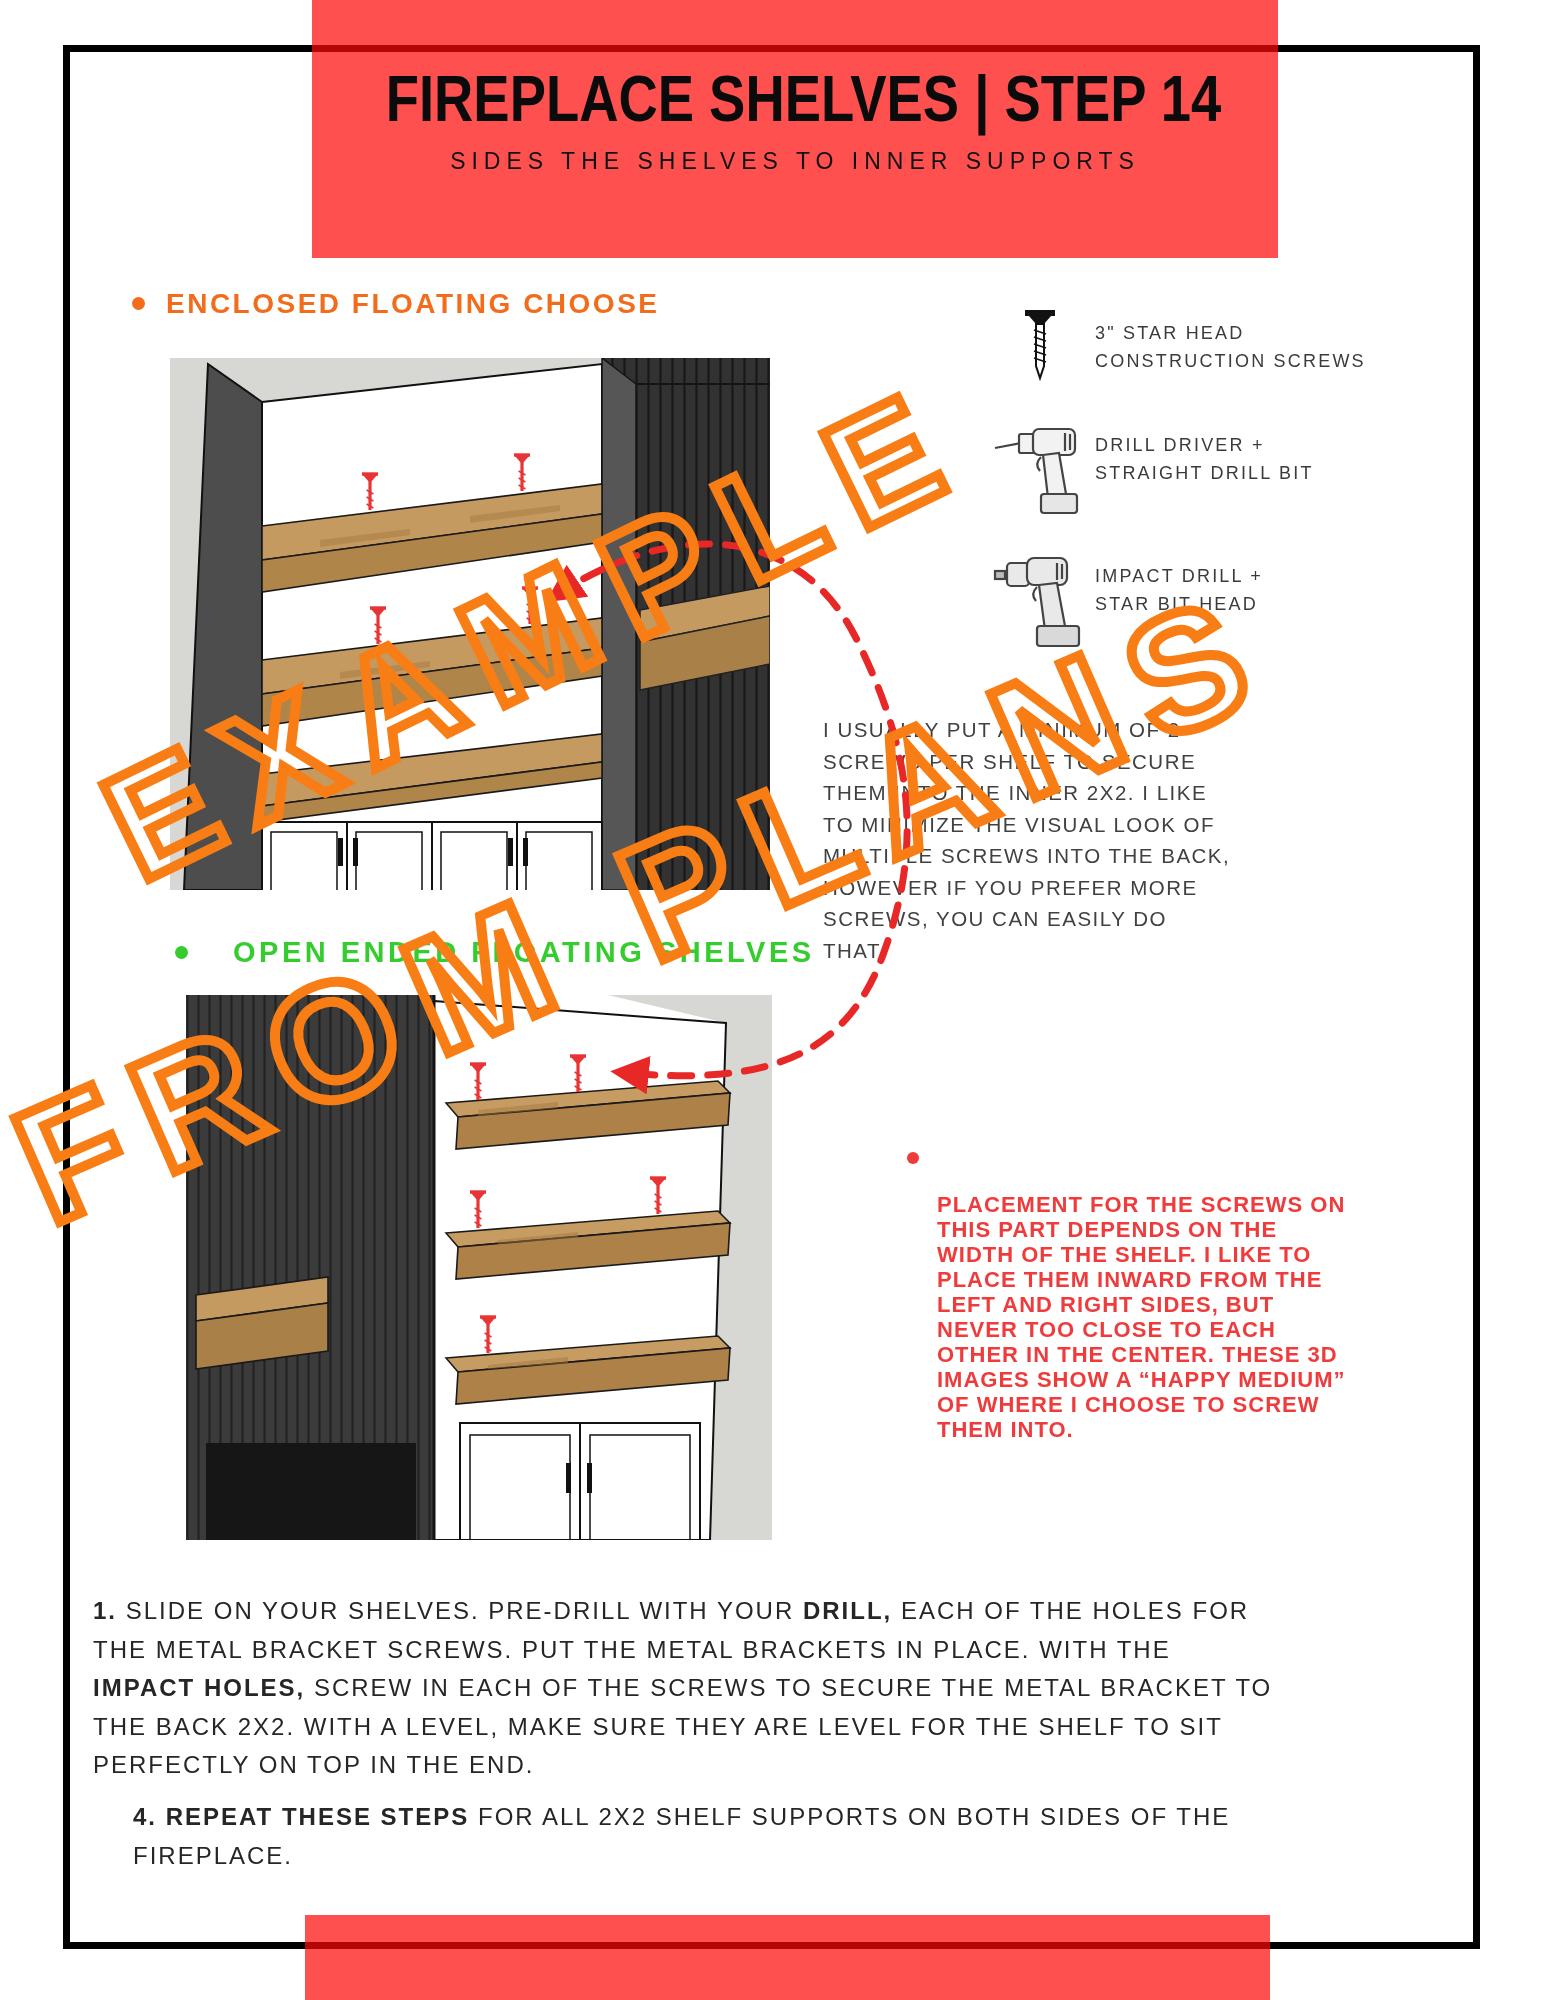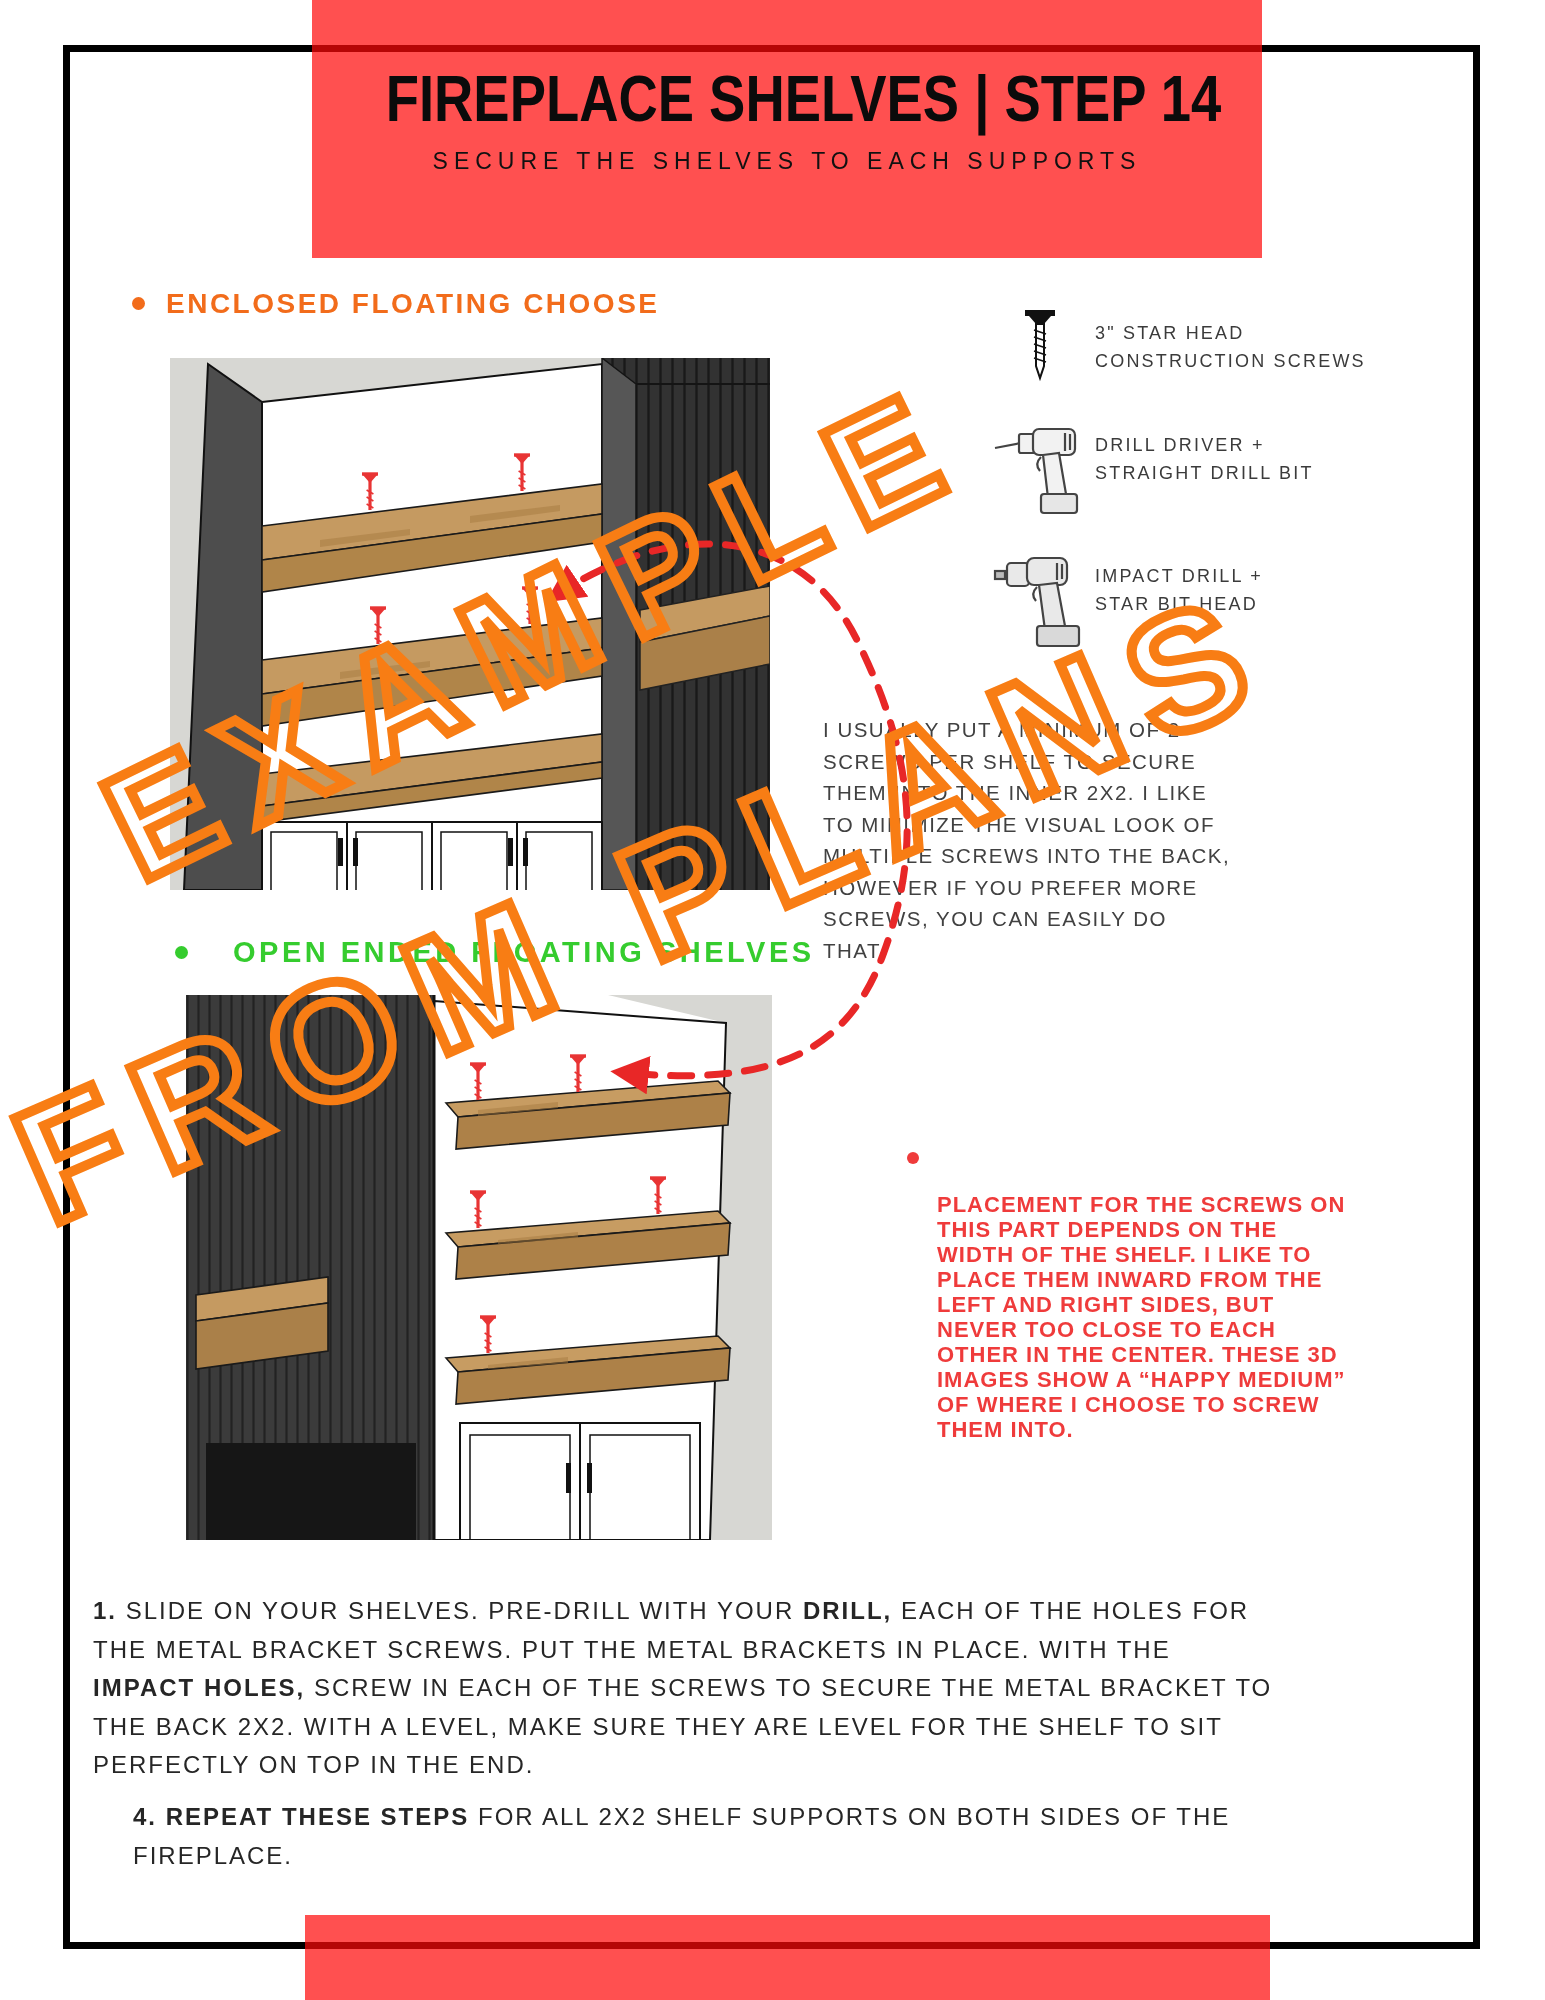--- a/index.html
+++ b/index.html
@@ -15,21 +15,21 @@
   html,body{margin:0;padding:0;background:#ffffff;}
   .page{
     position:relative; width:1545px; height:2000px; background:#fff;
     overflow:hidden; font-family:"Liberation Sans", sans-serif;
   }
   .frame{
     position:absolute; left:63px; top:45px; width:1417px; height:1904px;
     border:7px solid #000; box-sizing:border-box; z-index:1;
   }
   .banner{position:absolute; background:var(--banner-red); z-index:3;}
-  .banner.top{left:312px; top:0; width:950px; height:258px; text-align:center;}
+  .banner.top{left:312px; top:0; width:950px; height:258px; text-align:center;padding-left:16px;}
   .banner.bottom{left:305px; top:1915px; width:965px; height:85px;}
   .title{
     position:absolute; left:0; right:0; top:62px; color:#0b0b0b;
     font-size:64px; font-weight:bold; white-space:nowrap;
   }
   .title > span{display:inline-block; transform:scaleX(0.85); transform-origin:center;}
   .subtitle{
     position:absolute; left:0; right:0; top:148px; color:#111;
     font-size:23px; letter-spacing:6px; font-weight:400;
   }
@@ -188,21 +188,21 @@
 
     <use href="#screwB" x="300" y="105"></use>
     <use href="#screwB" x="400" y="97"></use>
     <use href="#screwB" x="300" y="233"></use>
     <use href="#screwB" x="480" y="219"></use>
     <use href="#screwB" x="310" y="358"></use>
   </svg>
 
   <div class="banner top">
     <div class="title"><span>FIREPLACE SHELVES | STEP 14</span></div>
-    <div class="subtitle">SECURE THE SHELVES TO EACH SUPPORTS</div>
+    <div class="subtitle">SIDES THE SHELVES TO INNER SUPPORTS</div>
   </div>
 
   <div class="sec-head enclosed">
     <span class="dot"></span>
     <span>ENCLOSED FLOATING CHOOSE</span>
   </div>
   <div class="sec-head open">
     <span class="dot"></span>
     <span>OPEN ENDED FLOATING SHELVES</span>
   </div>

